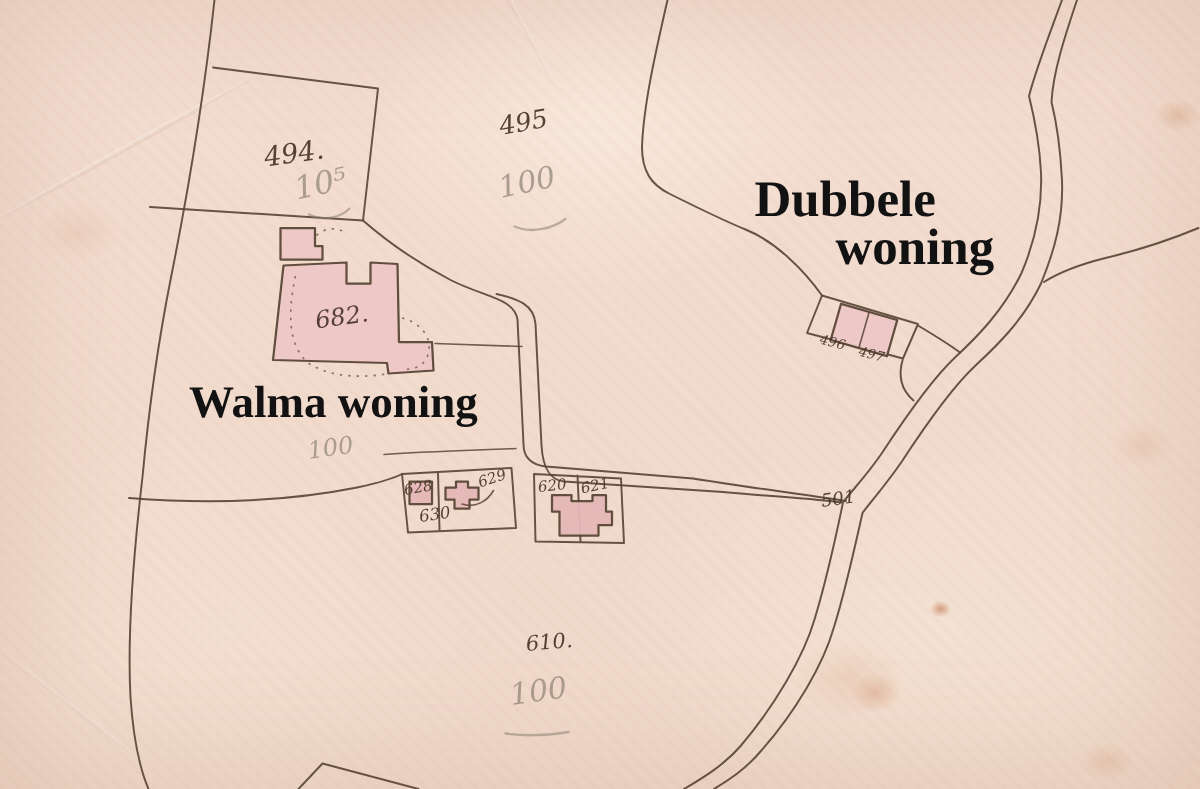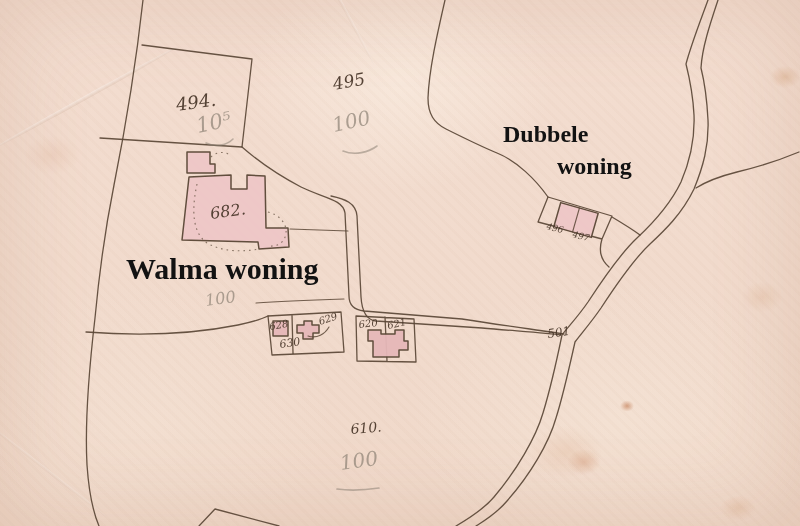--- a/index.html
+++ b/index.html
@@ -39,21 +39,21 @@
   .ink{stroke:var(--ink);fill:none;stroke-width:1.3;stroke-linecap:round;stroke-linejoin:round;opacity:.92;}
   .ink.thin{stroke-width:1.1;opacity:.85;}
   .bld{fill:var(--building_fill);stroke:var(--ink);stroke-width:1.5;stroke-linejoin:round;opacity:.95;}
   .bld.dark{fill:var(--building_fill_dark);}
   .dots{stroke:var(--ink);fill:none;stroke-width:1.1;stroke-dasharray:1.6 4;opacity:.7;}
   .ink-text{font-family:"DejaVu Serif",serif;font-style:italic;fill:var(--ink_text);opacity:.92;}
   .pencil-text{font-family:"DejaVu Serif",serif;font-style:italic;fill:var(--pencil);opacity:.7;}
   .pencil-stroke{stroke:var(--pencil);fill:none;stroke-width:1.6;stroke-linecap:round;opacity:.55;}
   .map-label{position:absolute;color:var(--label);font-weight:bold;white-space:nowrap;}
   .label-walma{left:126px;top:252px;font-size:30px;}
-  .label-dubbele{left:503px;top:118px;font-size:24px;line-height:32px;}
+  .label-dubbele{left:503px;top:118px;font-size:34px;line-height:32px;}
   .label-dubbele .l2{margin-left:54px;}
 </style>
 </head>
 <body>
 
 <div class="stage">
   <div class="paper"></div>
   <div class="crease c1"></div>
   <div class="crease c2"></div>
   <div class="crease c3"></div>

